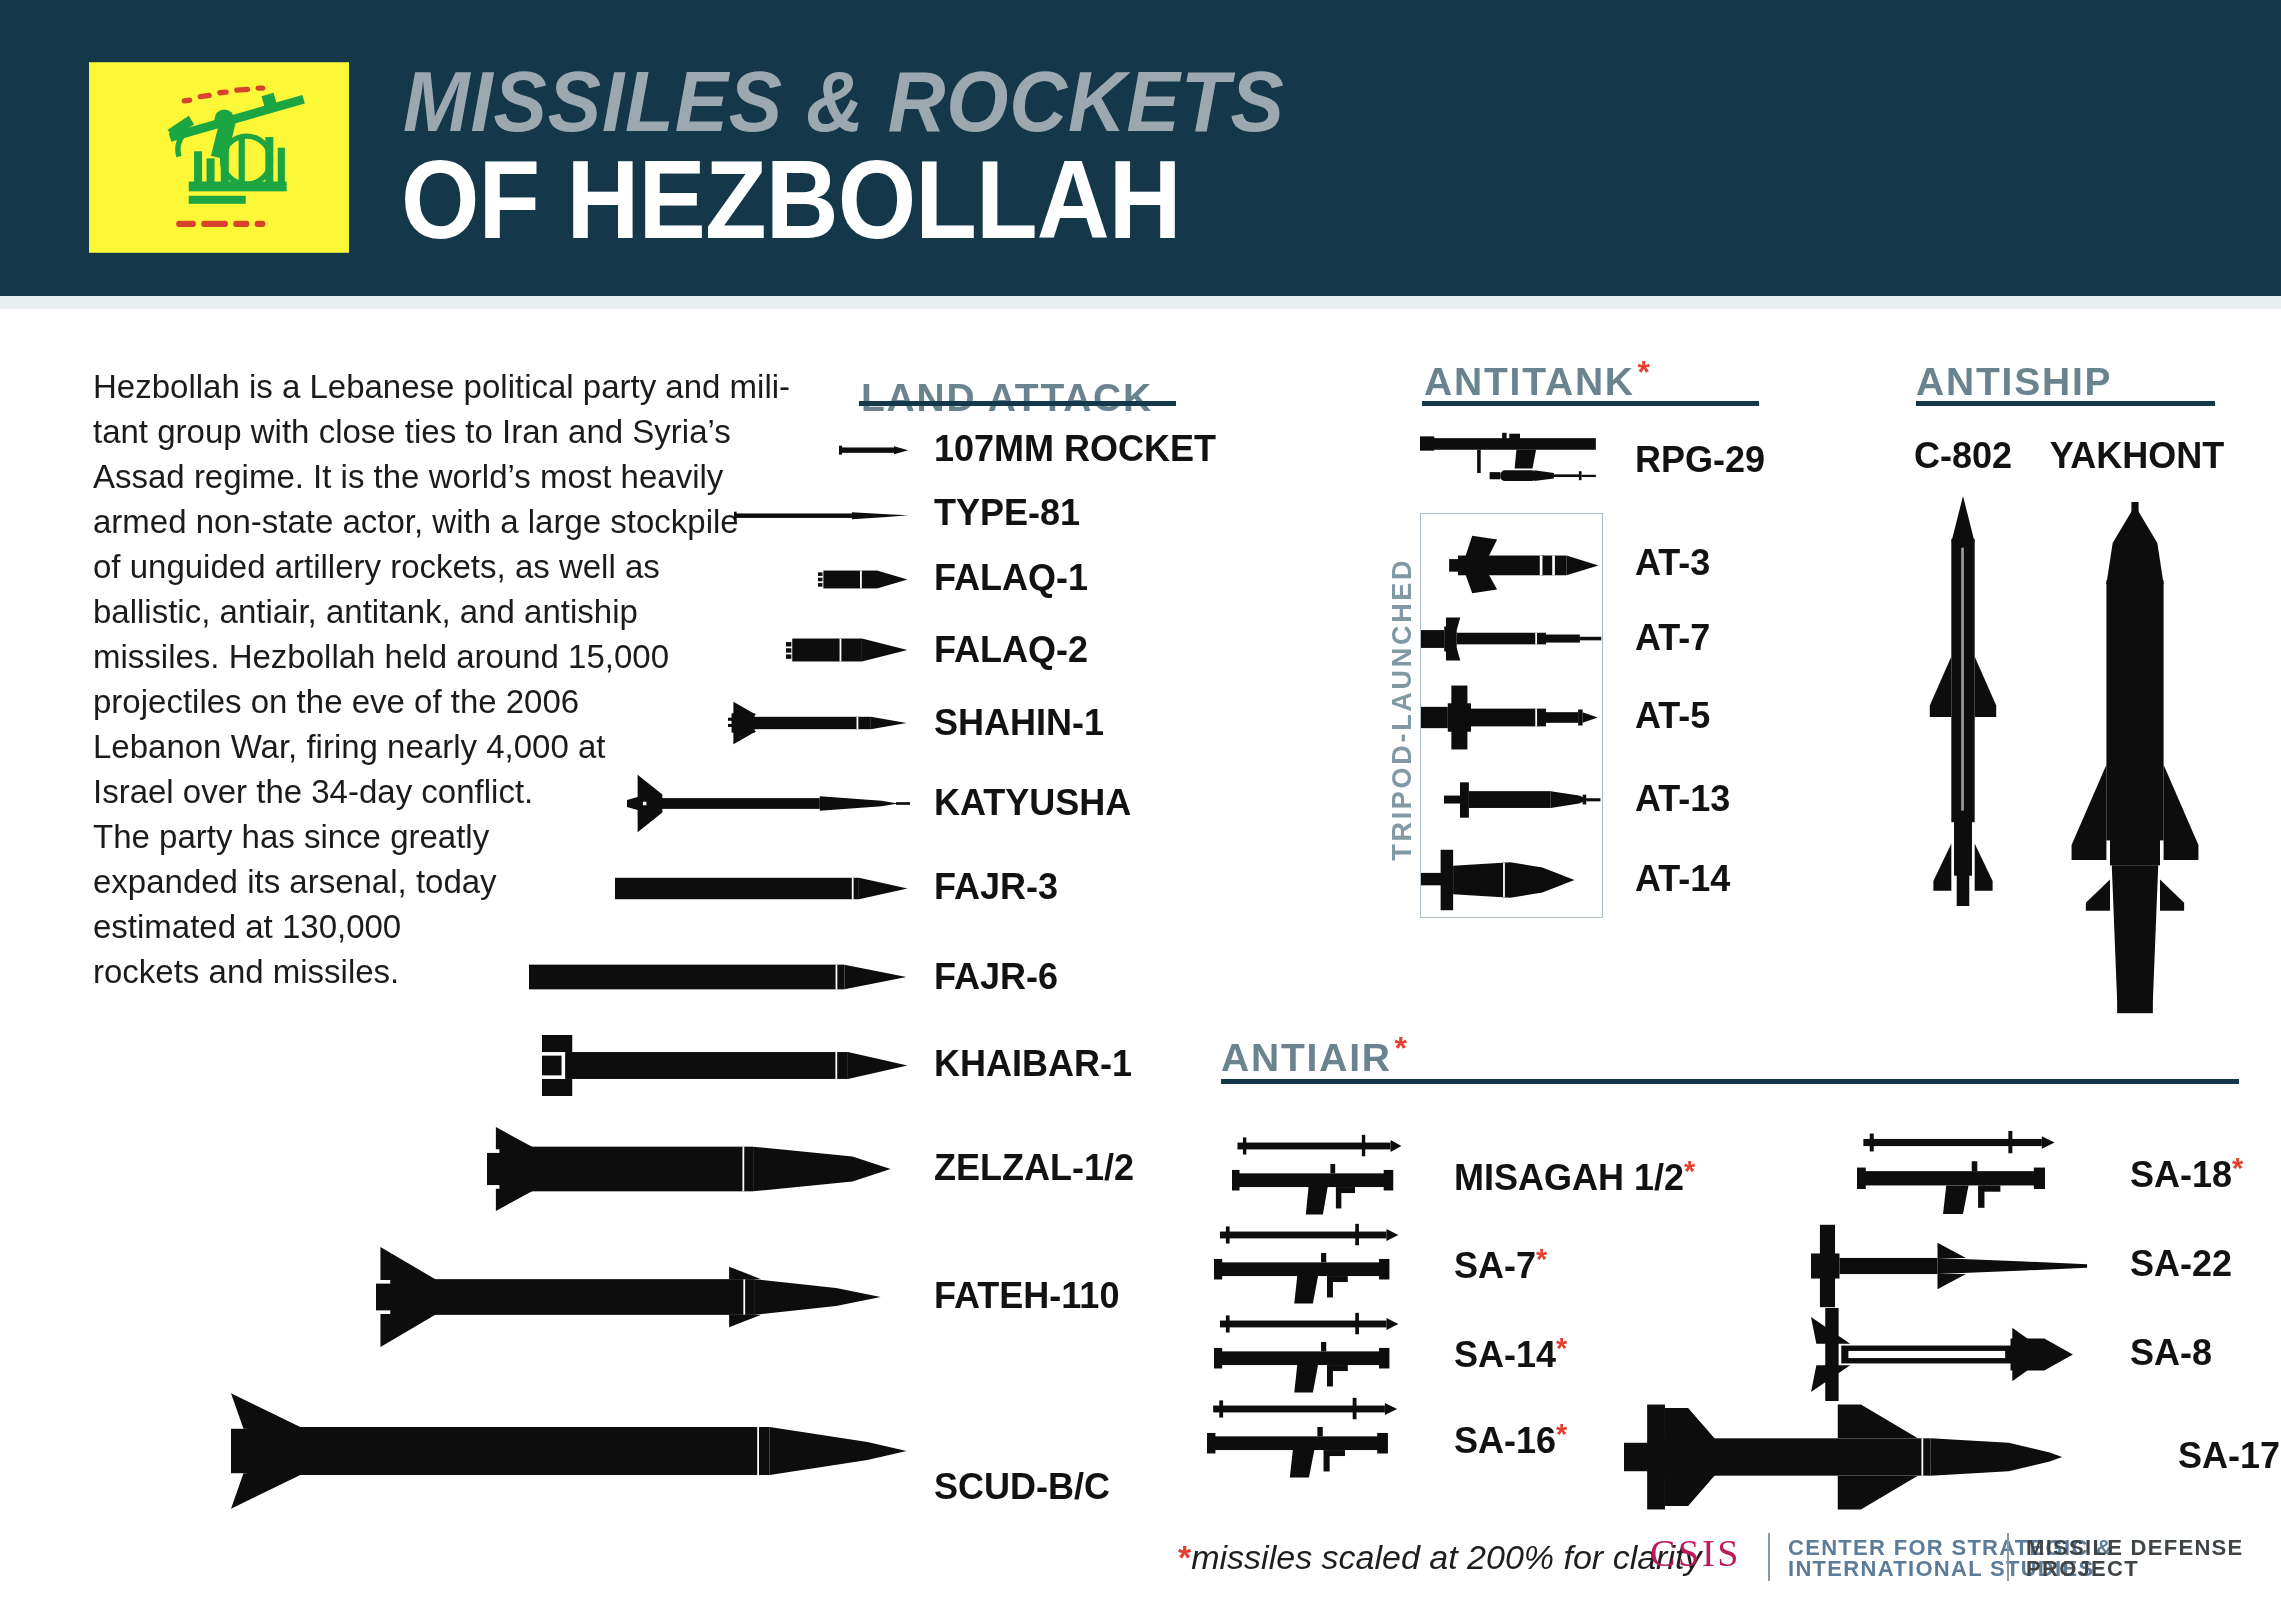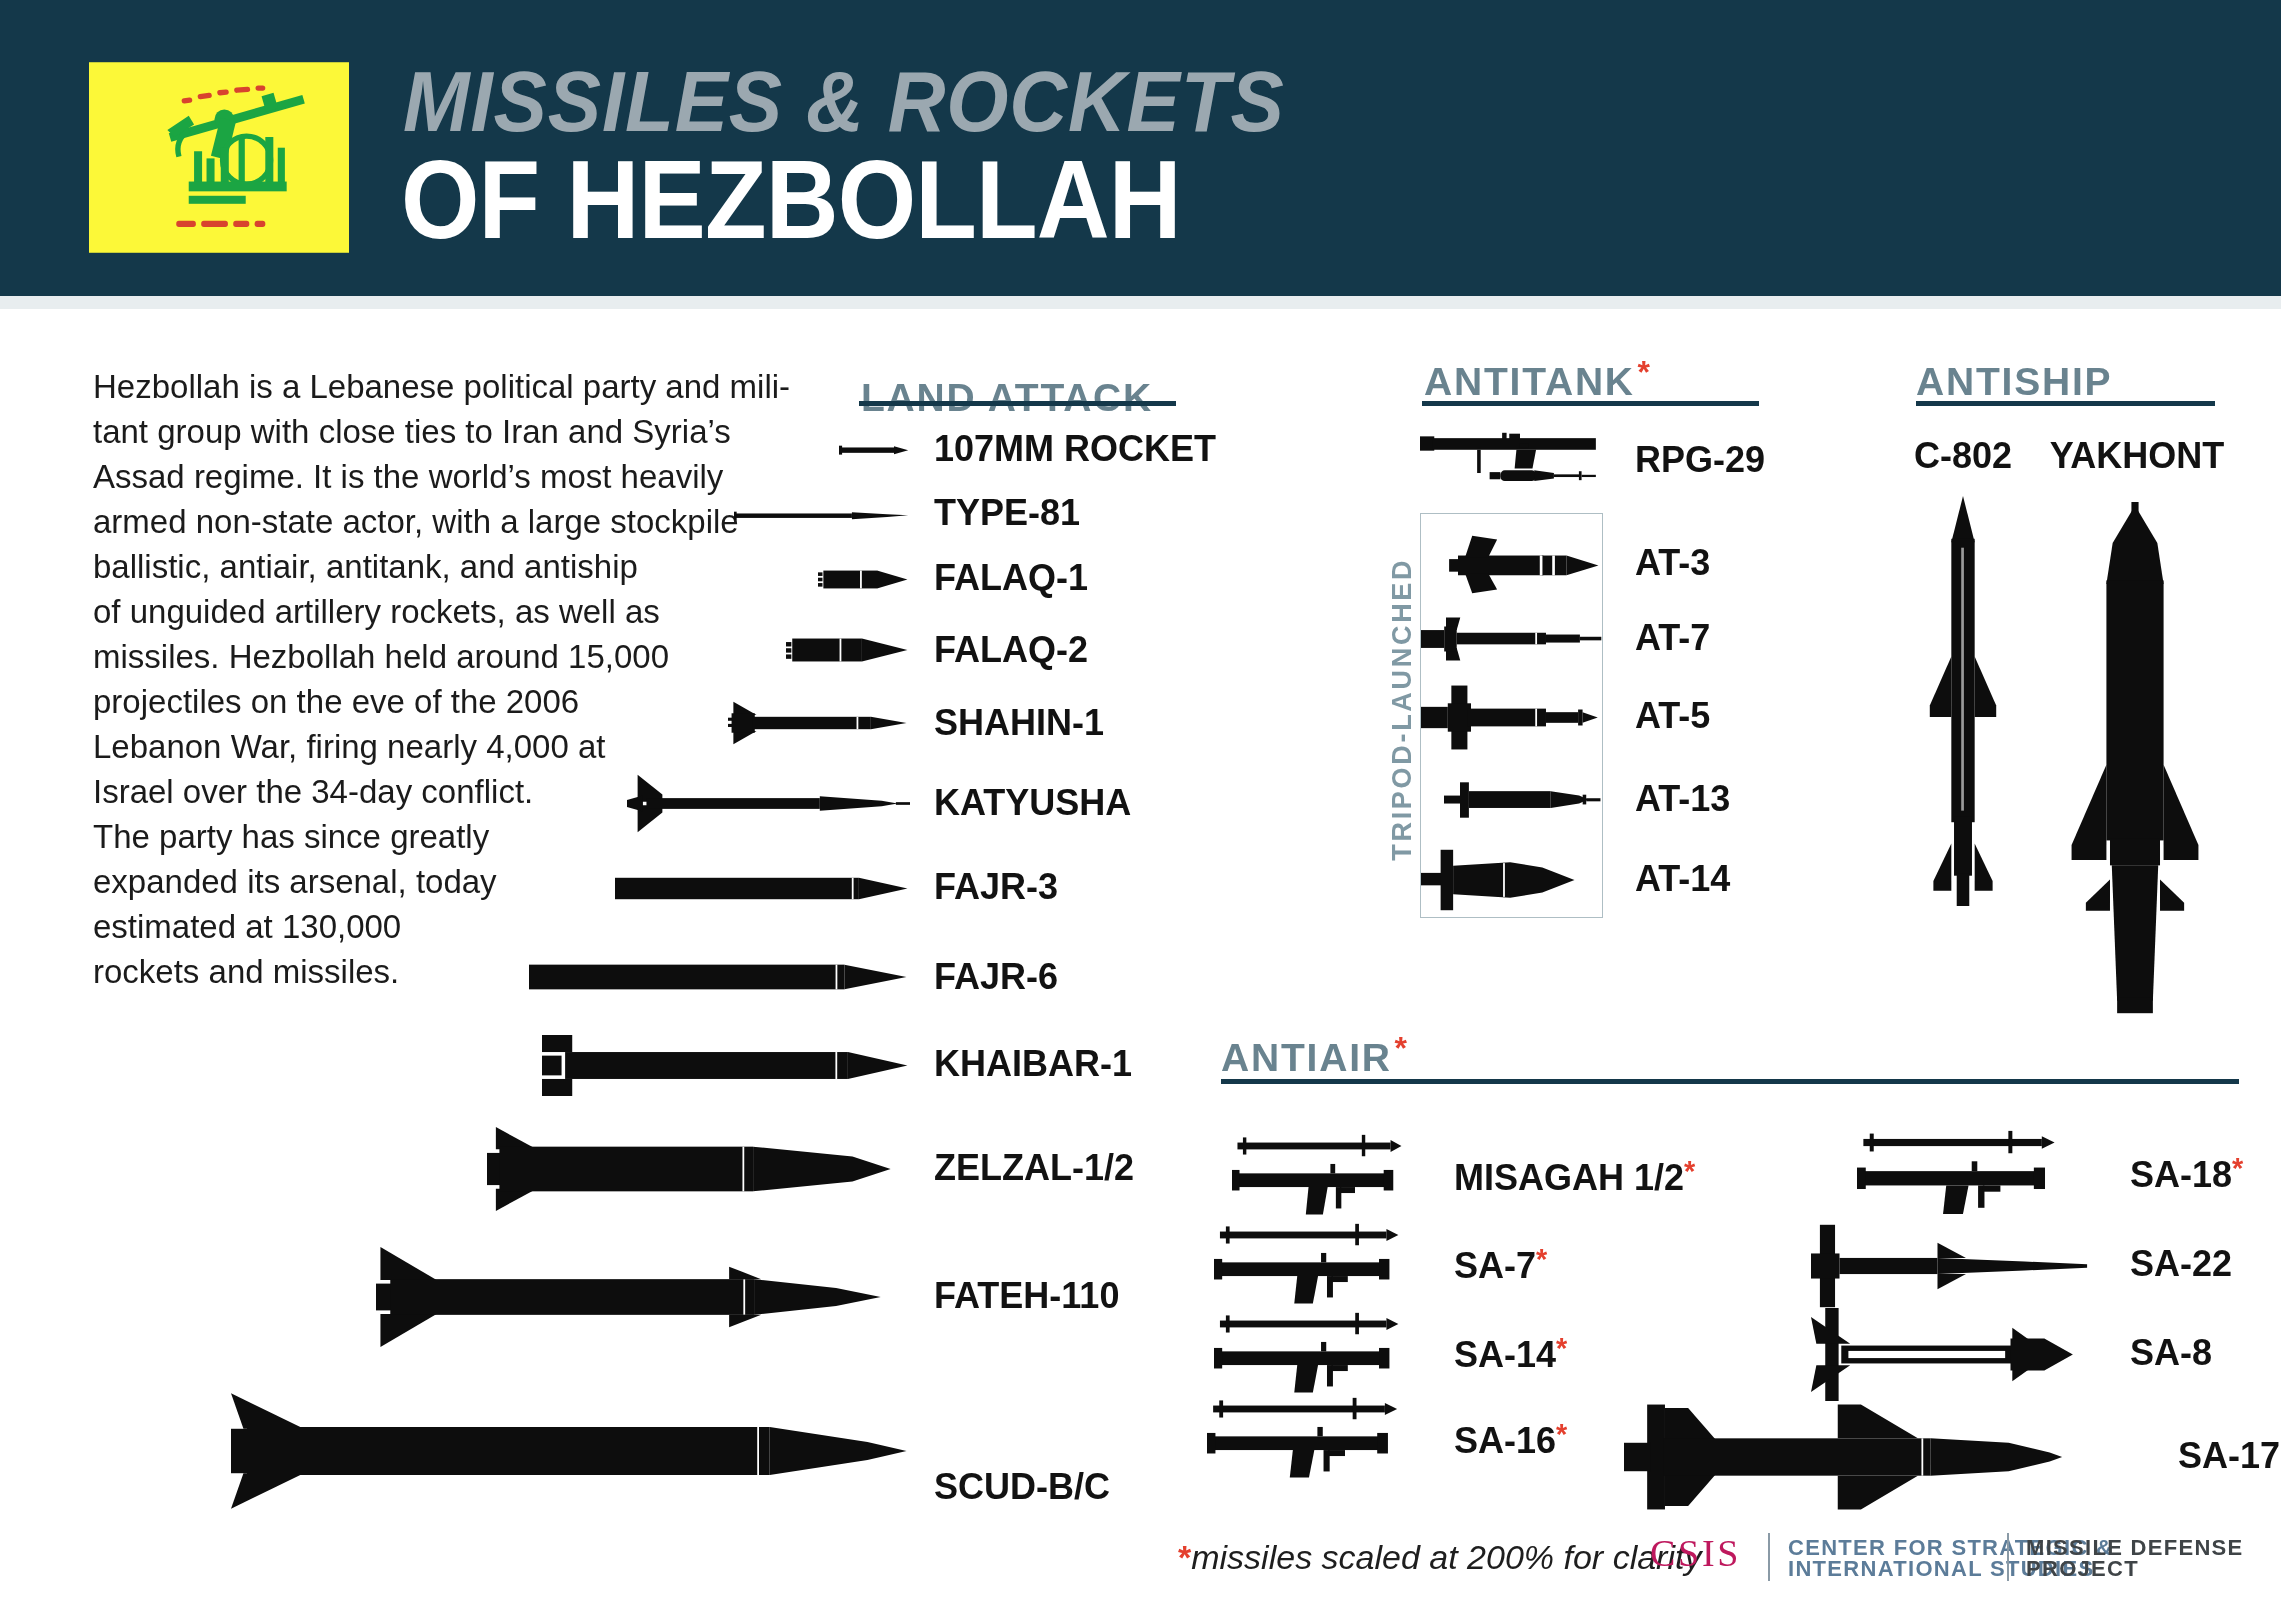--- a/index.html
+++ b/index.html
@@ -85,22 +85,22 @@
   </div>
 
   <div class="title1">MISSILES &amp; ROCKETS</div>
   <div class="title2">OF HEZBOLLAH</div>
 
   <div class="intro" id="intro">
       <div class="line">Hezbollah is a Lebanese political party and mili-</div>
       <div class="line">tant group with close ties to Iran and Syria’s</div>
       <div class="line">Assad regime. It is the world’s most heavily</div>
       <div class="line">armed non-state actor, with a large stockpile</div>
+      <div class="line">of unguided artillery rockets, as well as</div>
       <div class="line">ballistic, antiair, antitank, and antiship</div>
-      <div class="line">of unguided artillery rockets, as well as</div>
       <div class="line">missiles. Hezbollah held around 15,000</div>
       <div class="line">projectiles on the eve of the 2006</div>
       <div class="line">Lebanon War, firing nearly 4,000 at</div>
       <div class="line">Israel over the 34-day conflict.</div>
       <div class="line">The party has since greatly</div>
       <div class="line">expanded its arsenal, today</div>
       <div class="line">estimated at 130,000</div>
       <div class="line">rockets and missiles.</div>
     </div>
 

